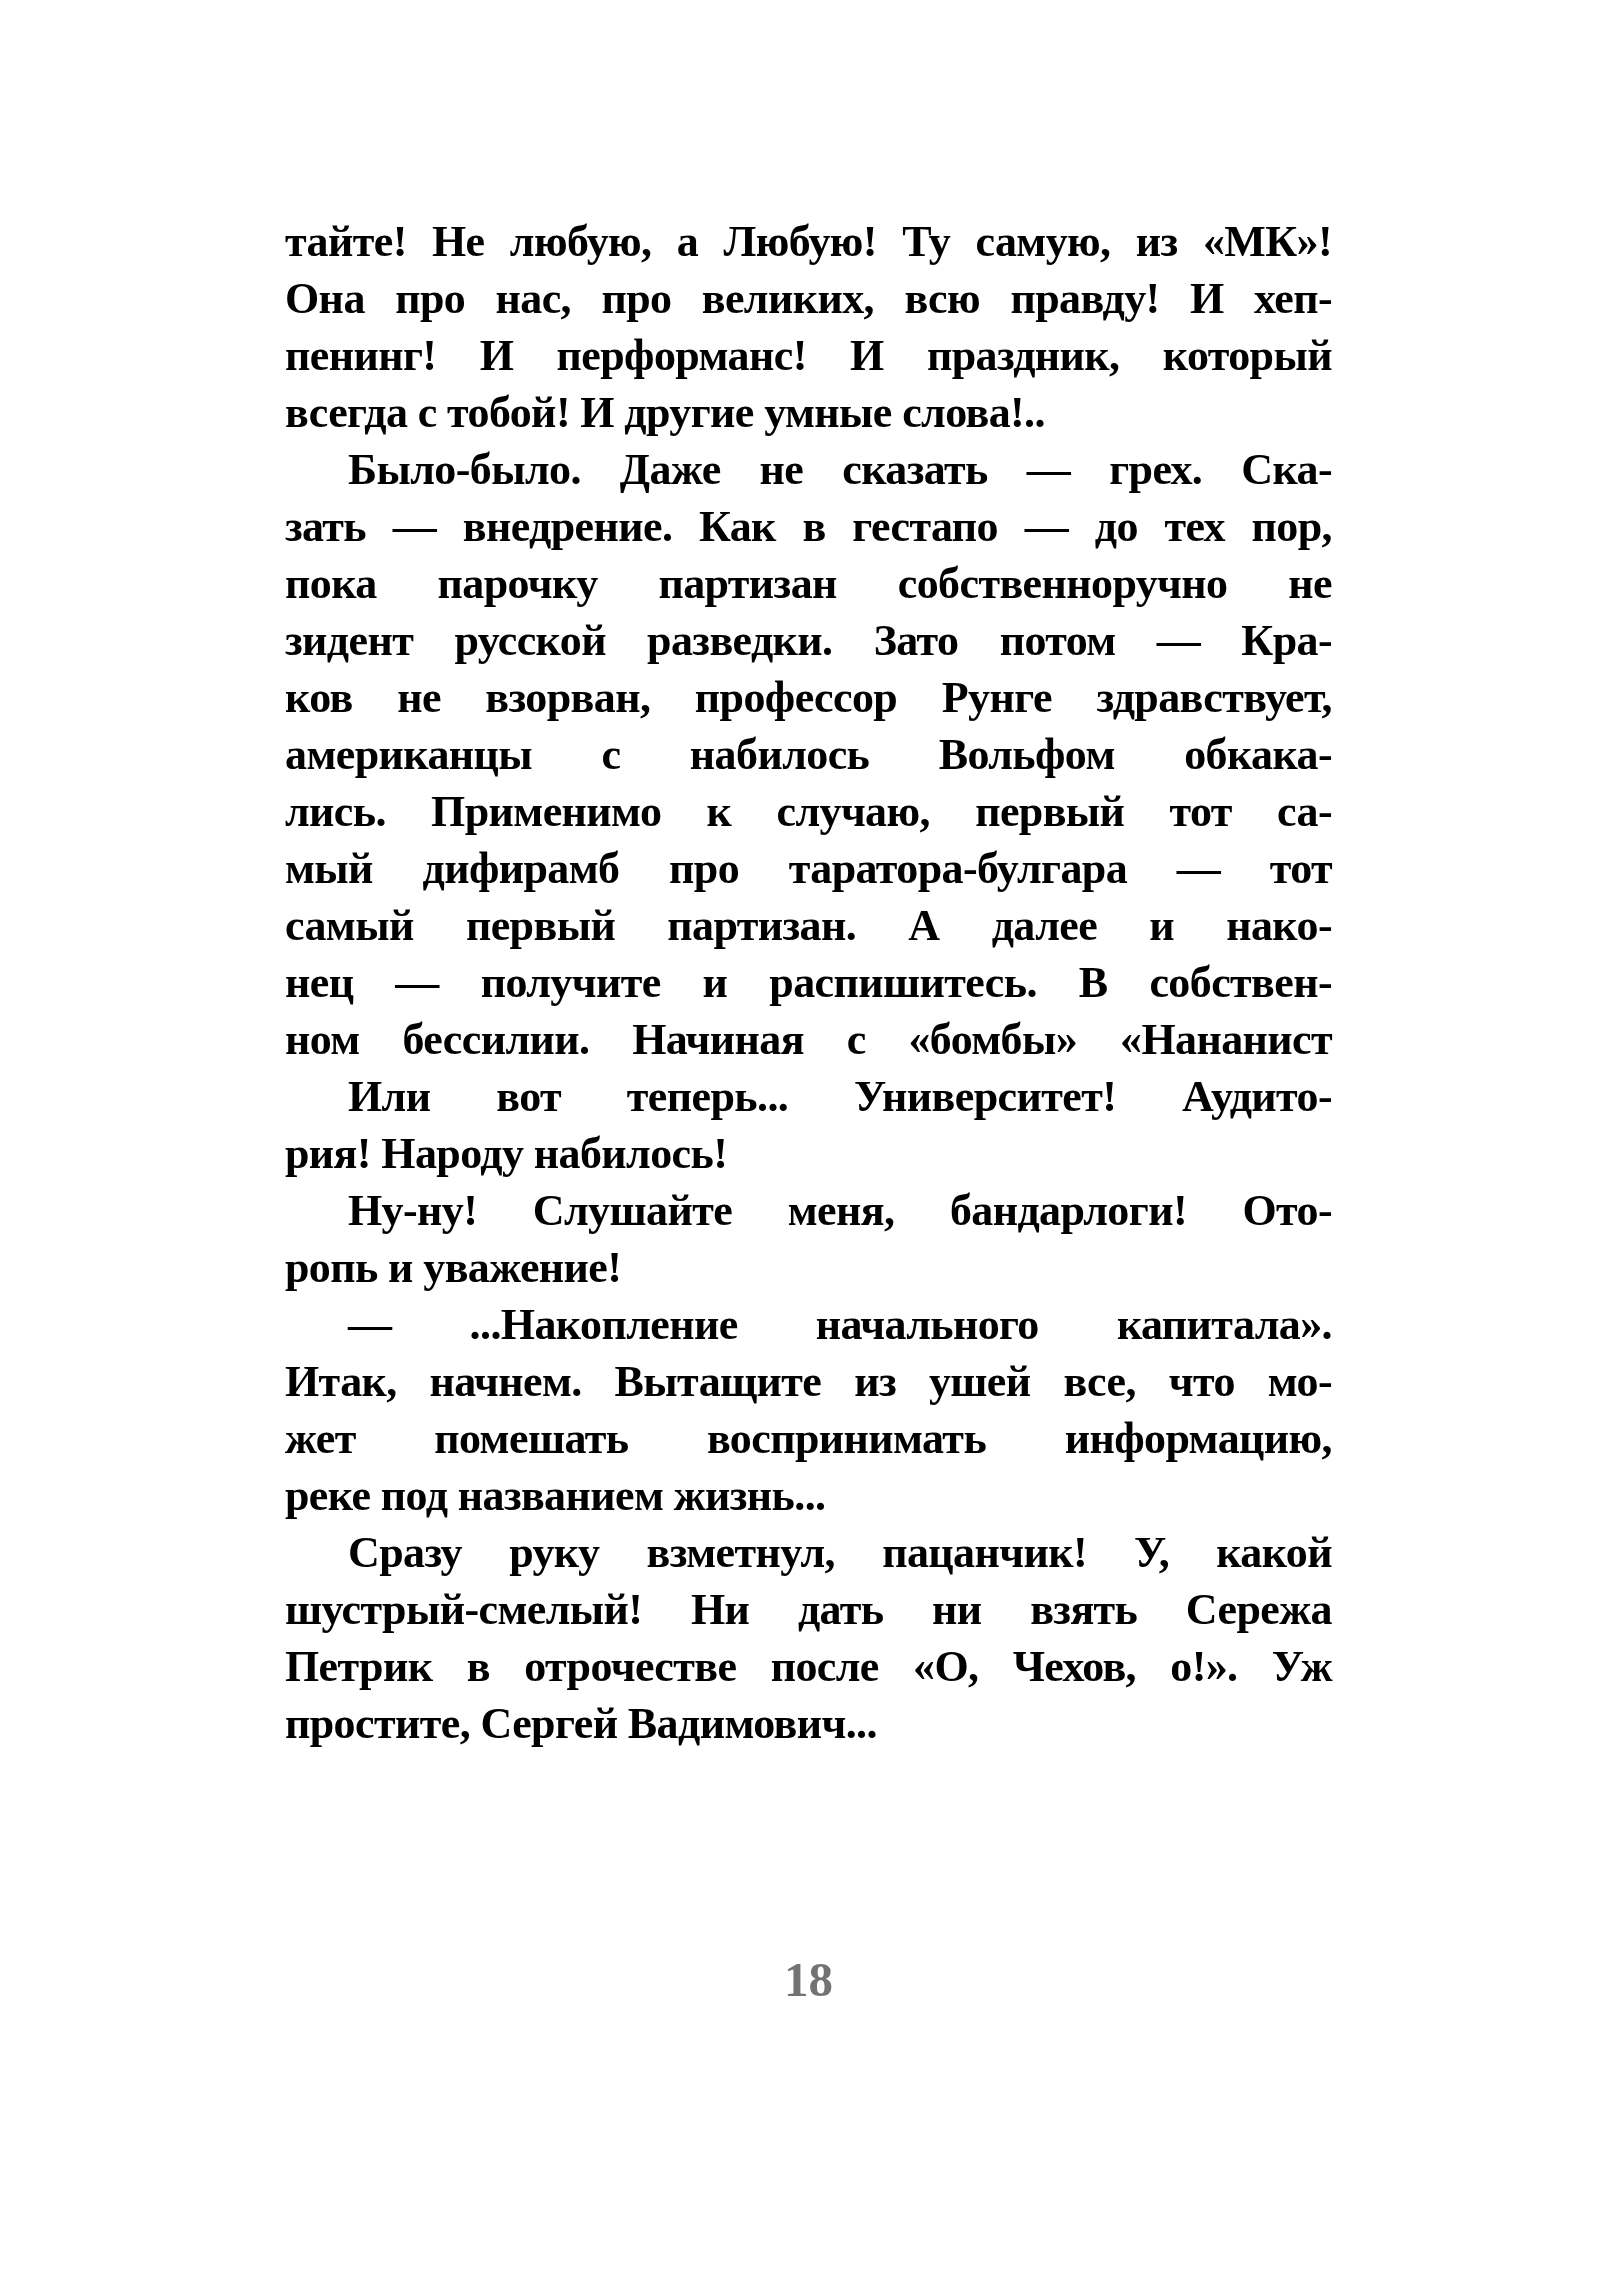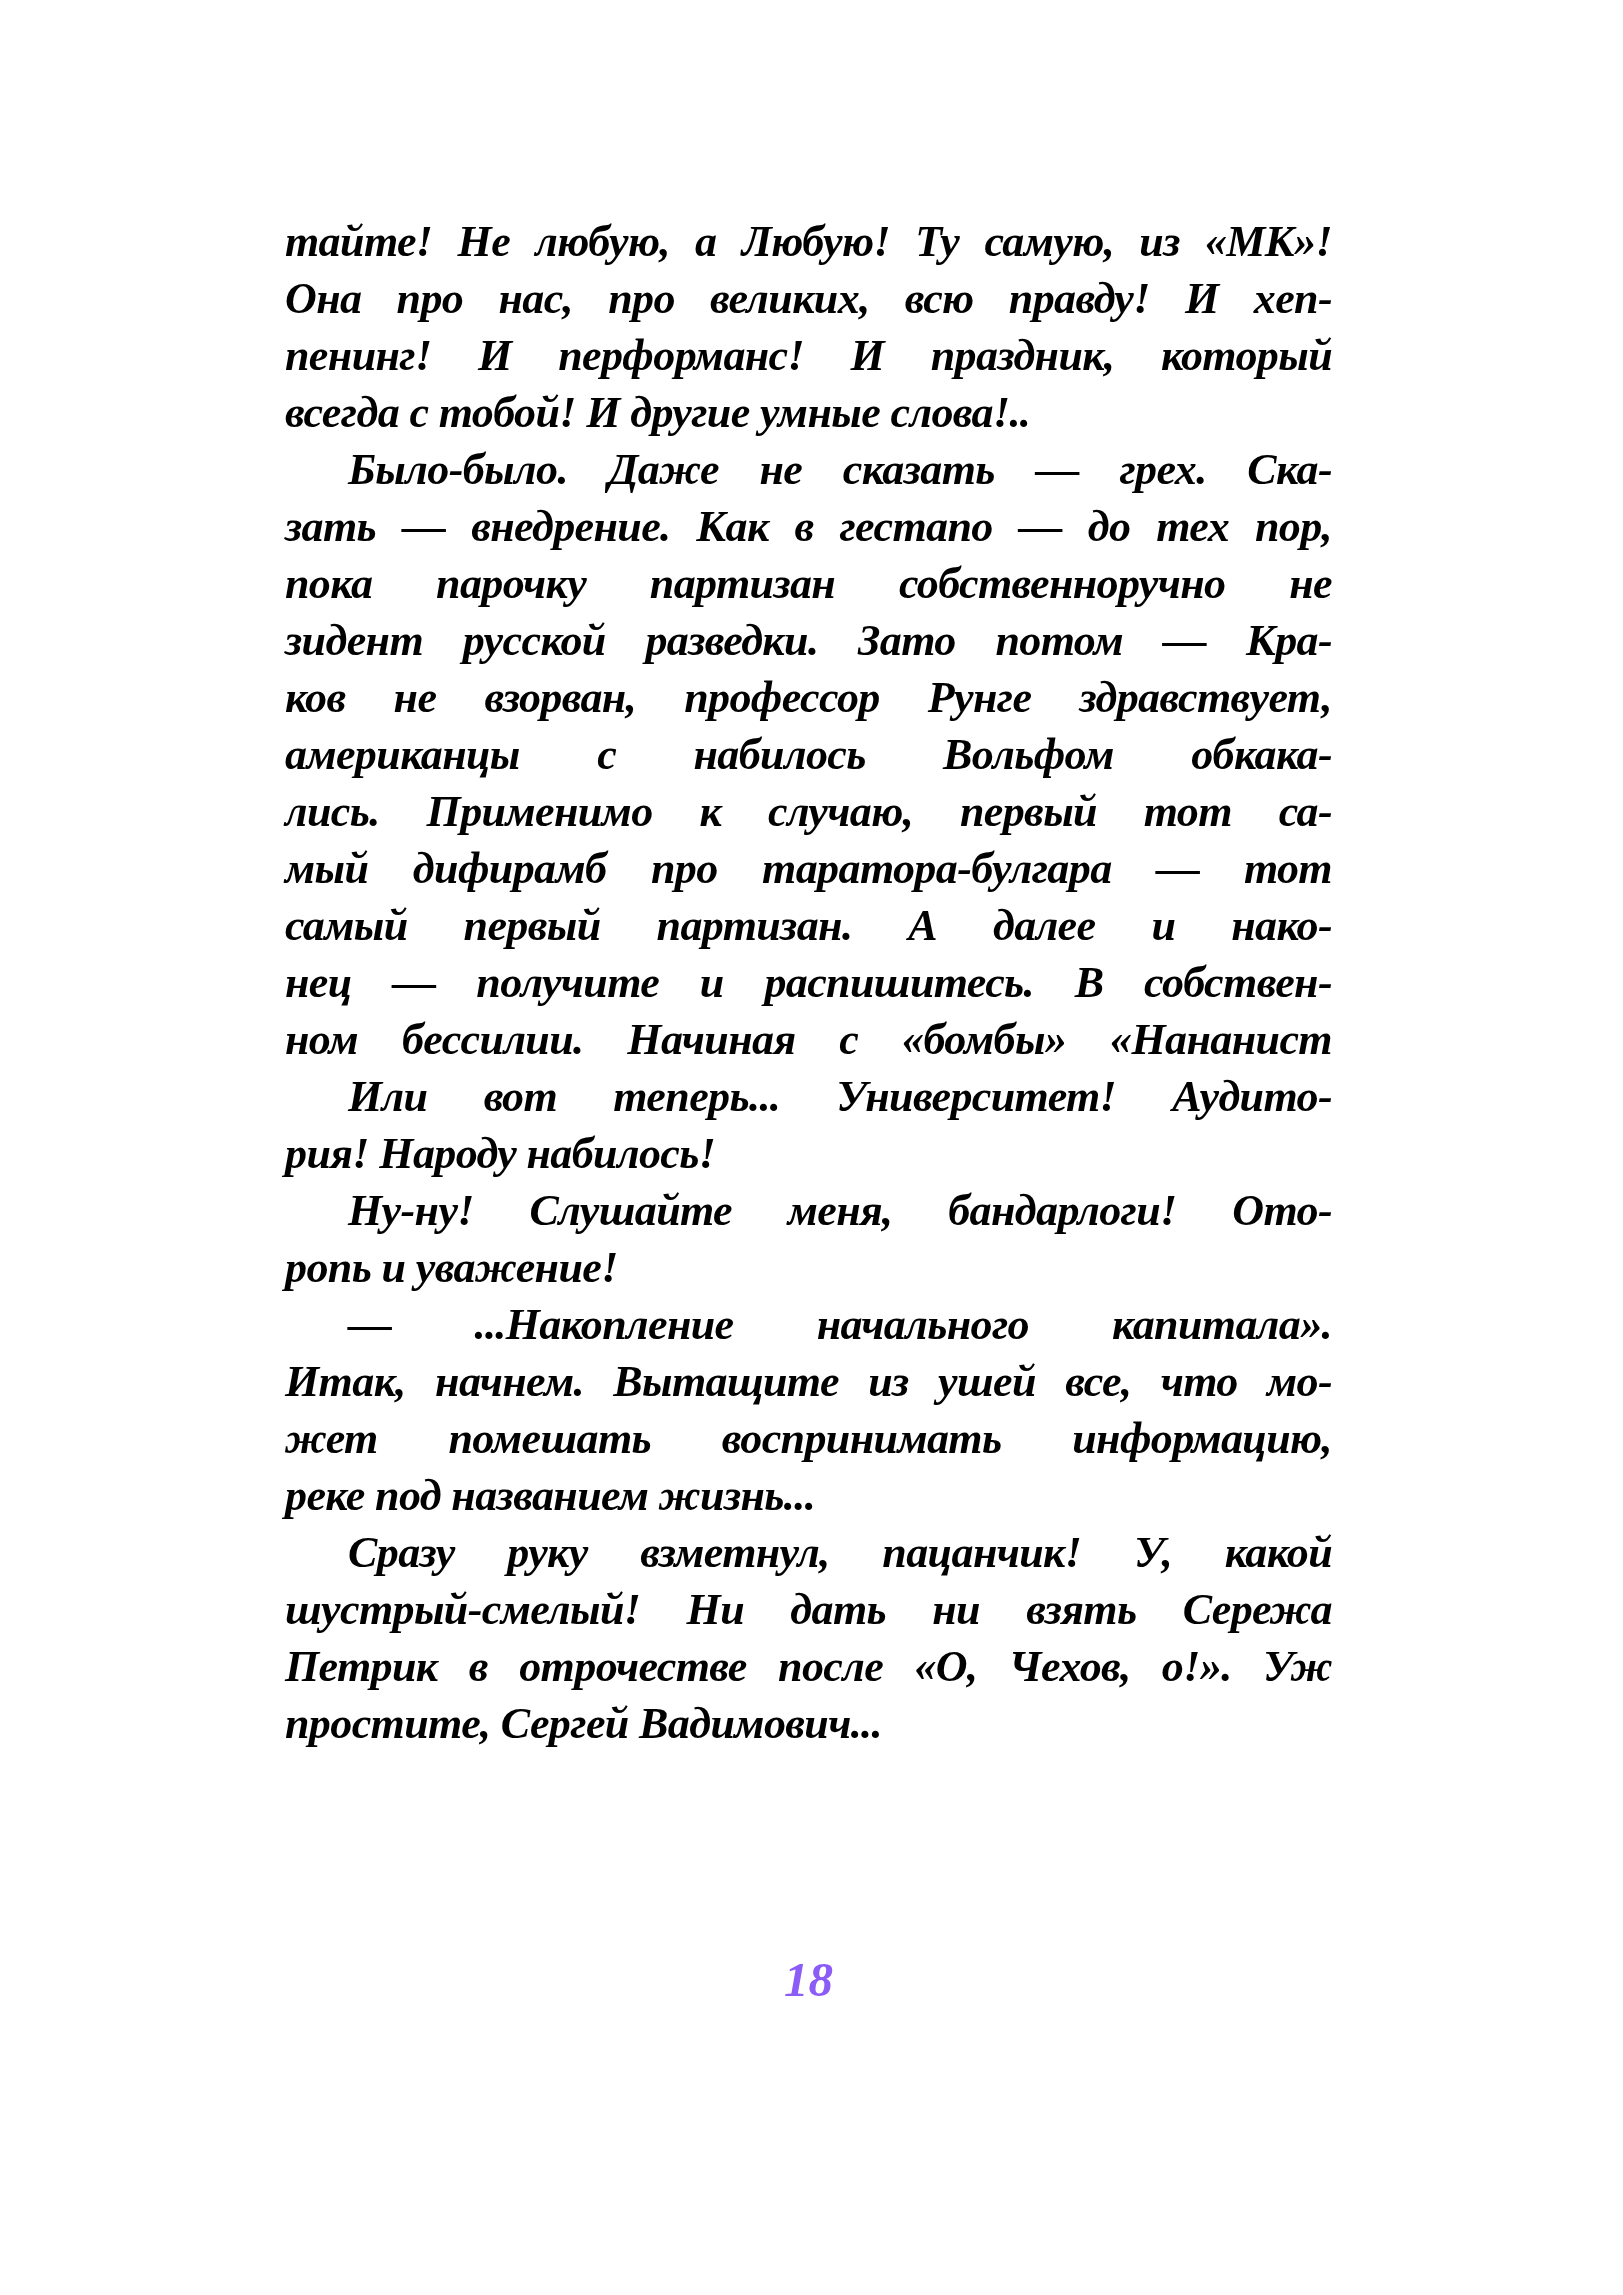--- a/index.html
+++ b/index.html
@@ -8,21 +8,20 @@
     background: #ffffff;
   }
   .page {
     position: relative;
     width: 1357px;
     height: 2295px;
     background: #ffffff;
     overflow: hidden;
     font-family: "Liberation Serif", "DejaVu Serif", serif;
     color: #000000;
-    font-style: italic;
   }
   .text-block {
     position: absolute;
     left: 285px;
     top: 213px;
     width: 1047px;
   }
   .line {
     font-size: 44px;
     line-height: 57px;
@@ -40,21 +39,21 @@
     text-align-last: left;
   }
   .page-number {
     position: absolute;
     left: 285px;
     width: 1047px;
     top: 1951px;
     text-align: center;
     font-size: 49px;
     font-weight: 700;
-    color: #8b5cf6;
+    color: #737373;
   }
 </style>
 </head>
 <body>
 
 <div class="page">
   <div class="text-block" id="text-block">
       <div class="line">тайте! Не любую, а Любую! Ту самую, из «МК»!</div>
       <div class="line">Она про нас, про великих, всю правду! И хеп-</div>
       <div class="line">пенинг! И перформанс! И праздник, который</div>

